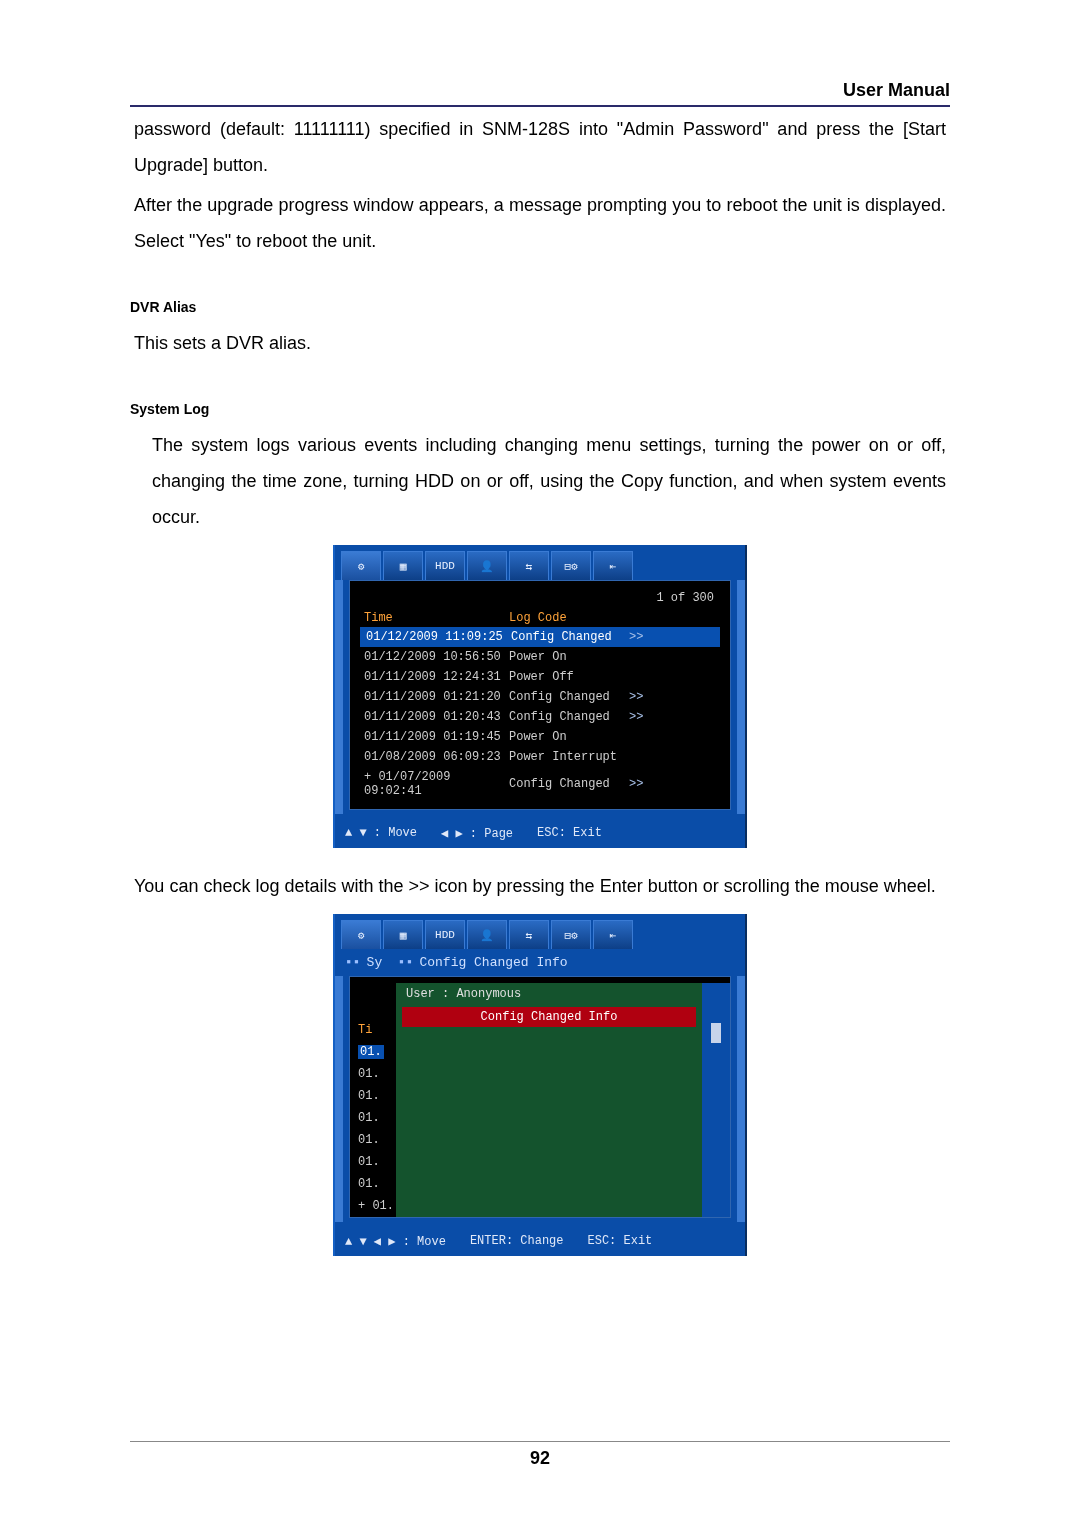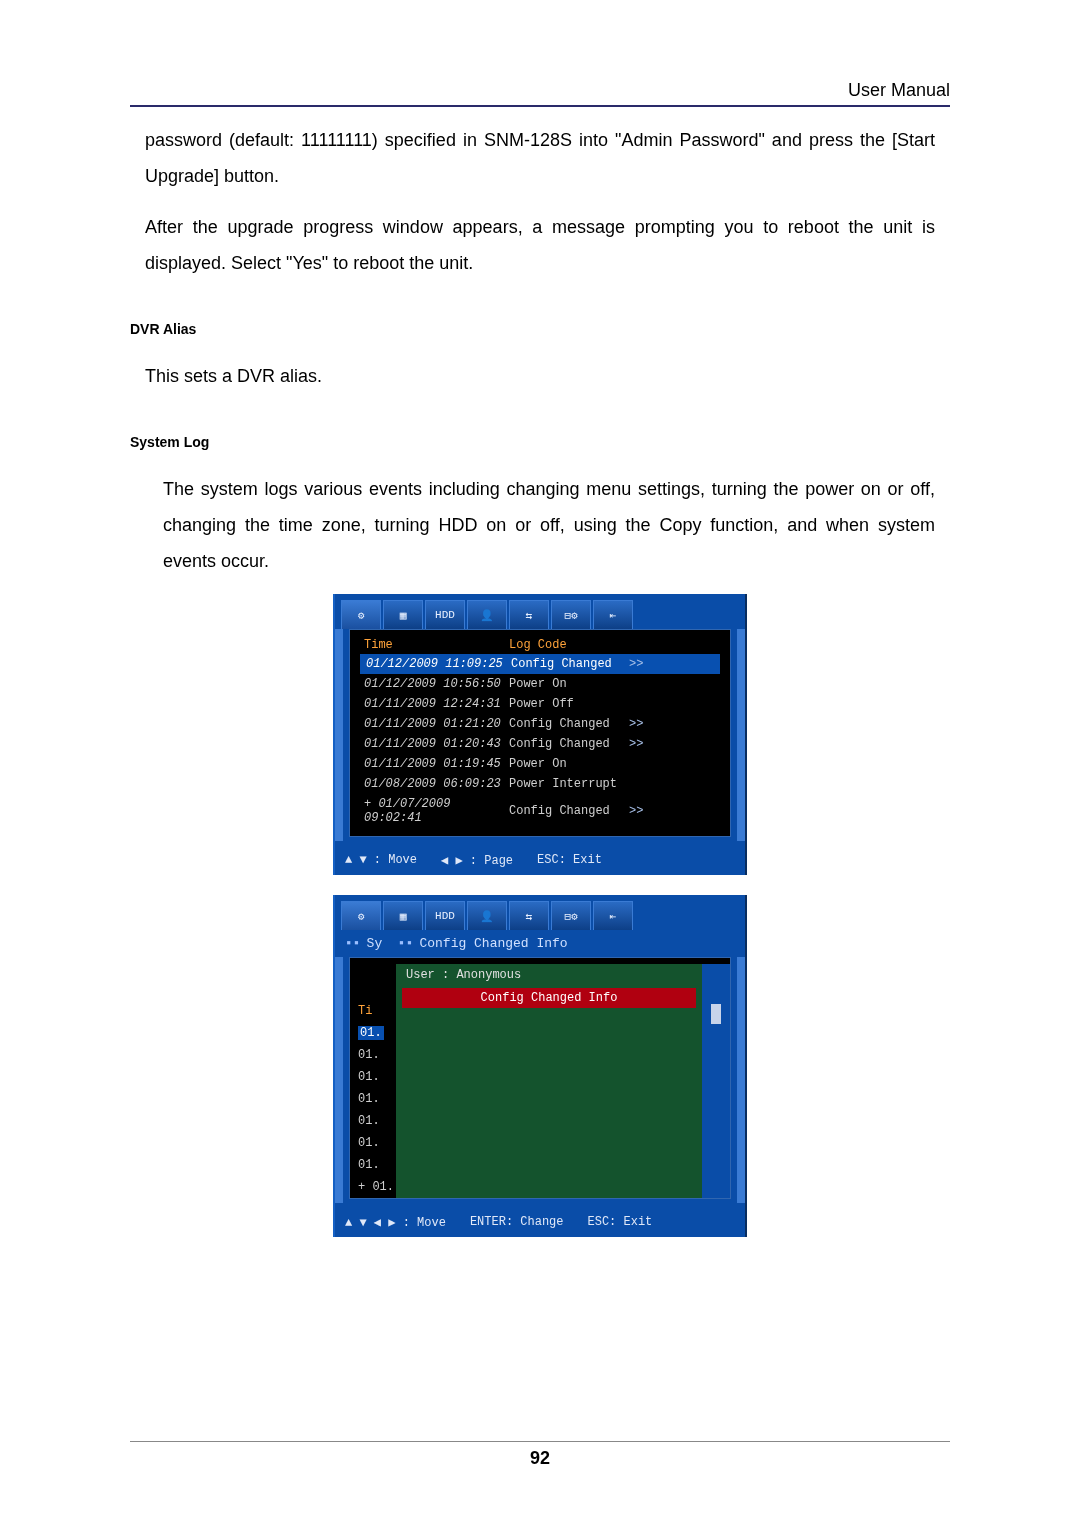--- a/index.html
+++ b/index.html
@@ -14,29 +14,29 @@
     height: 1527px;
     margin: 0 auto;
     padding: 80px 130px 50px 130px;
     box-sizing: border-box;
     position: relative;
   }
   .header-line {
     border-bottom: 2px solid #2a2a6a;
     padding-bottom: 4px;
     text-align: right;
-    font-weight: normal;
+    font-weight: bold;
     font-size: 18px;
   }
   .body-text {
     font-size: 18px;
     line-height: 2.0;
     text-align: justify;
   }
-  .body-text p { margin: 15px; }
+  .body-text p { margin: 4px; }
   .section-title {
     font-weight: bold;
     font-size: 14px;
     margin-top: 34px;
     margin-bottom: 4px;
   }
   .indent { padding-left: 18px; }
   .screenshot {
     width: 410px;
     margin: 10px auto 20px auto;
@@ -73,21 +73,21 @@
   .black-panel {
     background: #000;
     margin: 0 6px 4px 6px;
     padding: 6px 10px 8px 10px;
   }
   .pager { text-align: right; color: #d0d0d0; padding: 4px 6px; font-size: 12px; }
   .log-header { display: flex; color: #ffa33a; padding: 2px 4px; font-size: 12px; }
   .log-header .c1 { width: 145px; }
   .log-row { display: flex; color: #cfcfcf; padding: 3px 4px; font-size: 12px; align-items: center; }
   .log-row.sel { background: #0850b0; color: #fff; }
-  .log-row .c1 { width: 145px; font-style: italic; }
+  .log-row .c1 { width: 145px; }
   .log-row .c2 { width: 120px; }
   .log-row .c3 { color: #a8c0e8; }
   .footerbar {
     padding: 5px 10px 7px 10px;
     color: #e0e8f8;
     font-size: 12px;
     display: flex;
     gap: 24px;
     margin-top: 7px;
   }
@@ -172,20 +172,21 @@
       <div class="tab">
           <span>⊟⚙</span>
         </div>
       <div class="tab">
           <span>⇤</span>
         </div>
     </div>
     <div class="flex">
       <div class="side-ind"></div>
       <div class="black-panel grow box-outline">
+        <div class="pager">1 of 300</div>
         <div class="log-header">
           <span class="c1">Time</span>
           <span>Log Code</span>
         </div>
         <div class="log-row sel">
           <span class="c1"><span class="sel-pill">01/12/2009 11:09:25</span></span>
           <span class="c2"><span class="sel-pill">Config Changed</span></span>
           <span class="c3">&gt;&gt;</span>
         </div>
         <div class="log-row">
@@ -226,20 +227,23 @@
       </div>
       <div class="side-ind"></div>
     </div>
     <div class="footerbar">
       <span>▲ ▼ : Move</span>
       <span>◀ ▶ : Page</span>
       <span>ESC: Exit</span>
     </div>
   </div>
 
+  <div class="body-text">
+    <p>You can check log details with the &gt;&gt; icon by pressing the Enter button or scrolling the mouse wheel.</p>
+  </div>
 
   <div class="screenshot">
     <div class="tabbar">
       <div class="tab active">
           <span>⚙</span>
         </div>
       <div class="tab">
           <span>▦</span>
         </div>
       <div class="tab">

